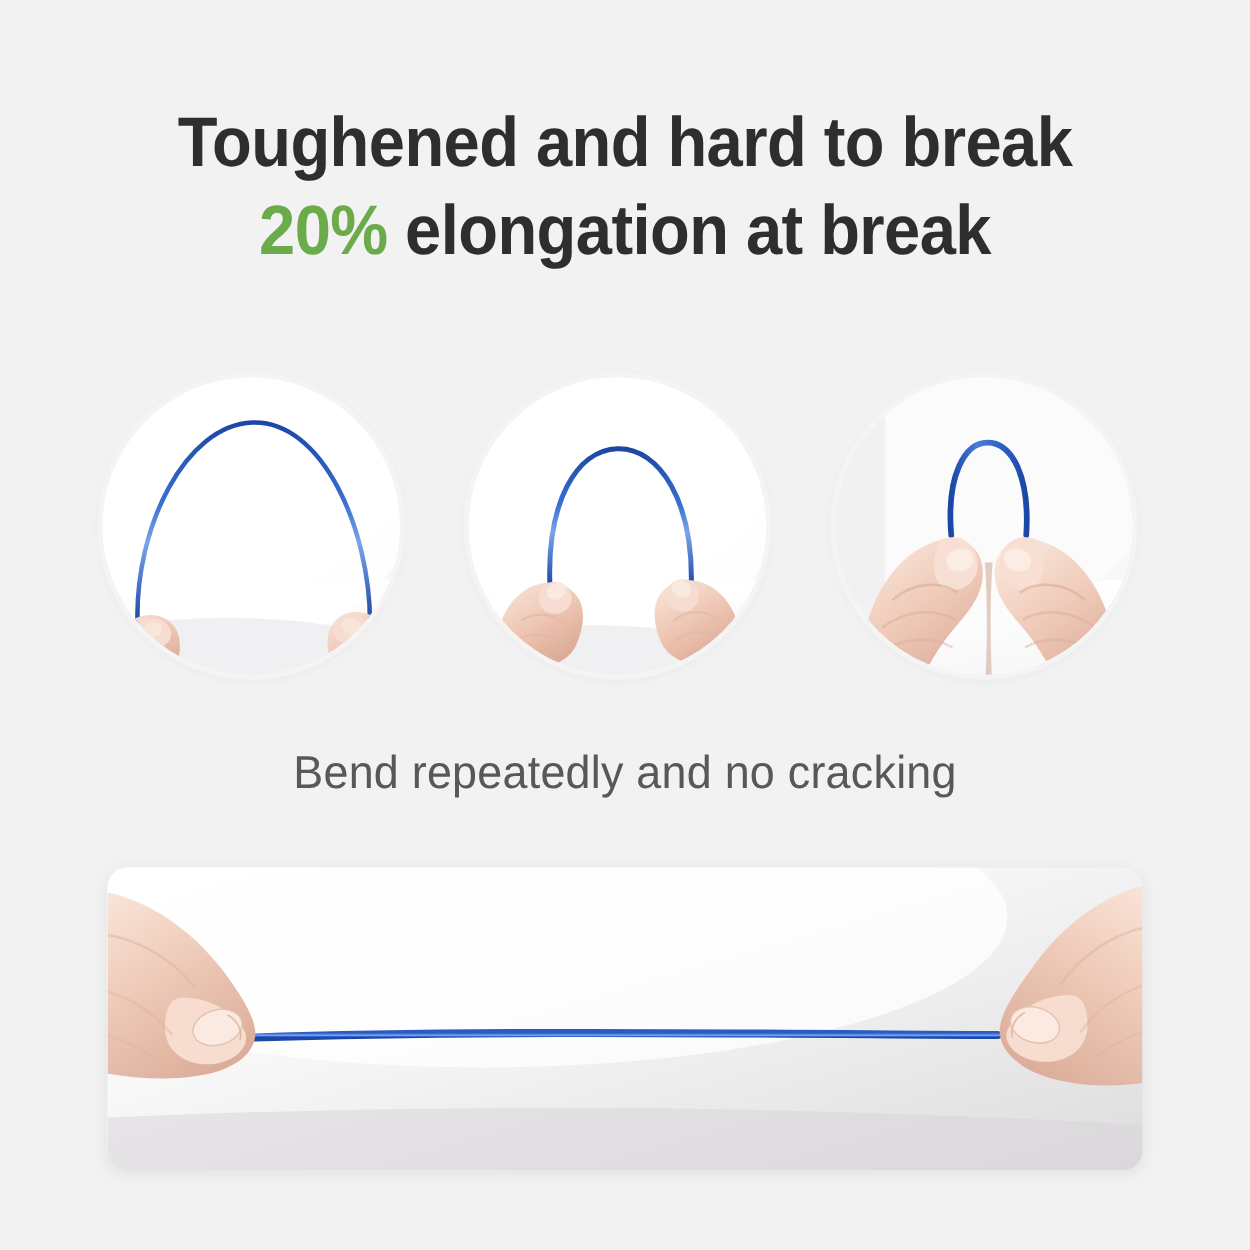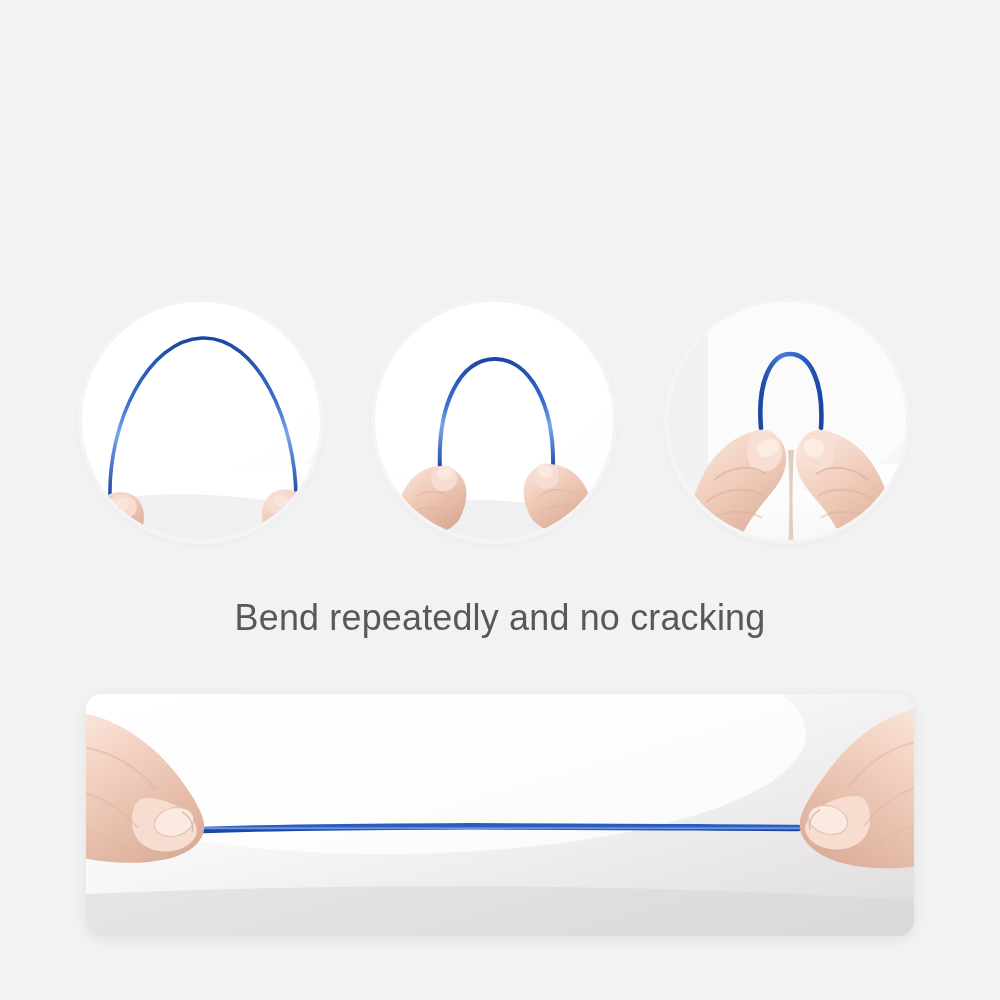--- a/index.html
+++ b/index.html
@@ -132,20 +132,24 @@
     width: 100%;
     height: 100%;
     display: block;
   }
 </style>
 </head>
 <body>
 
 <div class="stage">
 
+  <div class="headline">
+    <span class="headline-line headline-line-1">Toughened and hard to break</span>
+    <span class="headline-line headline-line-2"><span class="pct">20%</span><span> elongation at break</span></span>
+  </div>
 
   <div class="circle-row">
 
     <div class="photo-circle c1">
       <div class="paper"></div>
       <div class="paper-edge"></div>
       <svg class="circle-svg" viewBox="0 0 238 238">
         <defs>
           <linearGradient id="fil1" x1="0" y1="0" x2="0" y2="1">
             <stop offset="0%" stop-color="#1b46a4"></stop>

